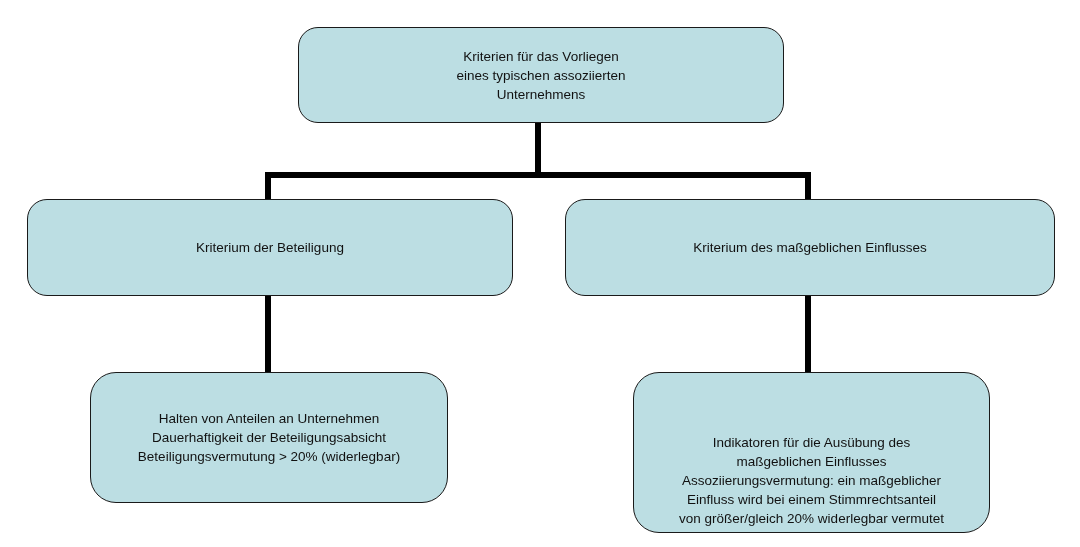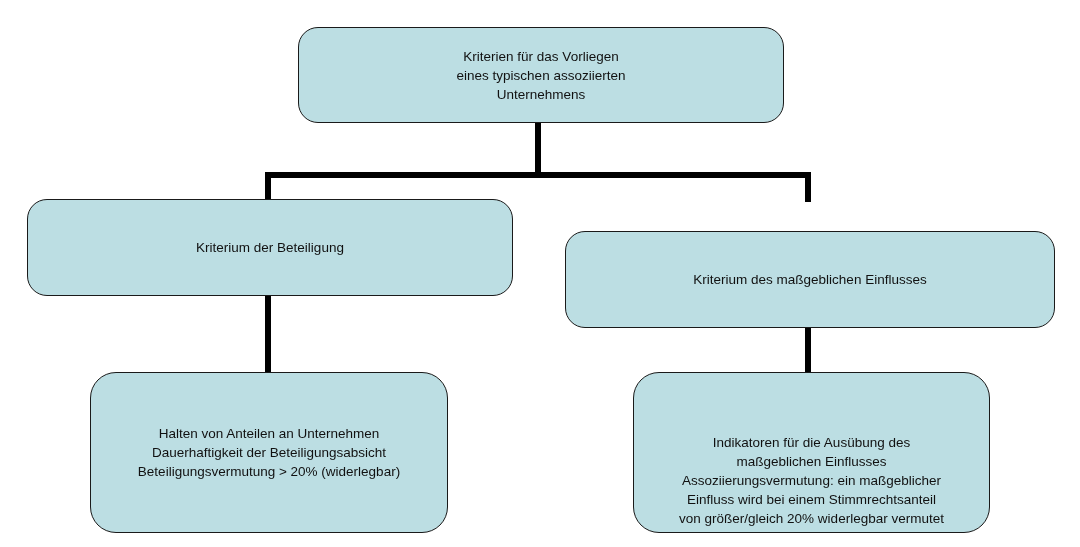--- a/index.html
+++ b/index.html
@@ -39,22 +39,22 @@
     width: 100%;
   }
   .connector {
     position: absolute;
     background: #000000;
     z-index: 1;
   }
   
   #node-root      { left: 298px; top: 27px;  width: 486px; height: 96px; }
   #node-left      { left: 27px;  top: 199px; width: 486px; height: 97px; }
-  #node-right     { left: 565px; top: 199px; width: 490px; height: 97px; margin-top: 32px; }
-  #node-left-leaf { left: 90px;  top: 372px; width: 358px; height: 161px; border-radius: 26px; }
+  #node-right     { left: 565px; top: 199px; width: 490px; height: 97px; }
+  #node-left-leaf { left: 90px;  top: 372px; width: 358px; height: 131px; border-radius: 26px; }
   #node-right-leaf{ left: 633px; top: 372px; width: 357px; height: 161px; border-radius: 26px; align-items: flex-end; }
   
   #conn-root-stem      { left: 535px; top: 122px; width: 6px;   height: 56px; }
   #conn-split-bar      { left: 265px; top: 172px; width: 546px; height: 6px; }
   #conn-bar-left-drop  { left: 265px; top: 172px; width: 6px;   height: 30px; }
   #conn-bar-right-drop { left: 805px; top: 172px; width: 6px;   height: 30px; }
   #conn-left-down      { left: 265px; top: 294px; width: 6px;   height: 80px; }
   #conn-right-down     { left: 805px; top: 294px; width: 6px;   height: 80px; }
 </style>
 </head>

